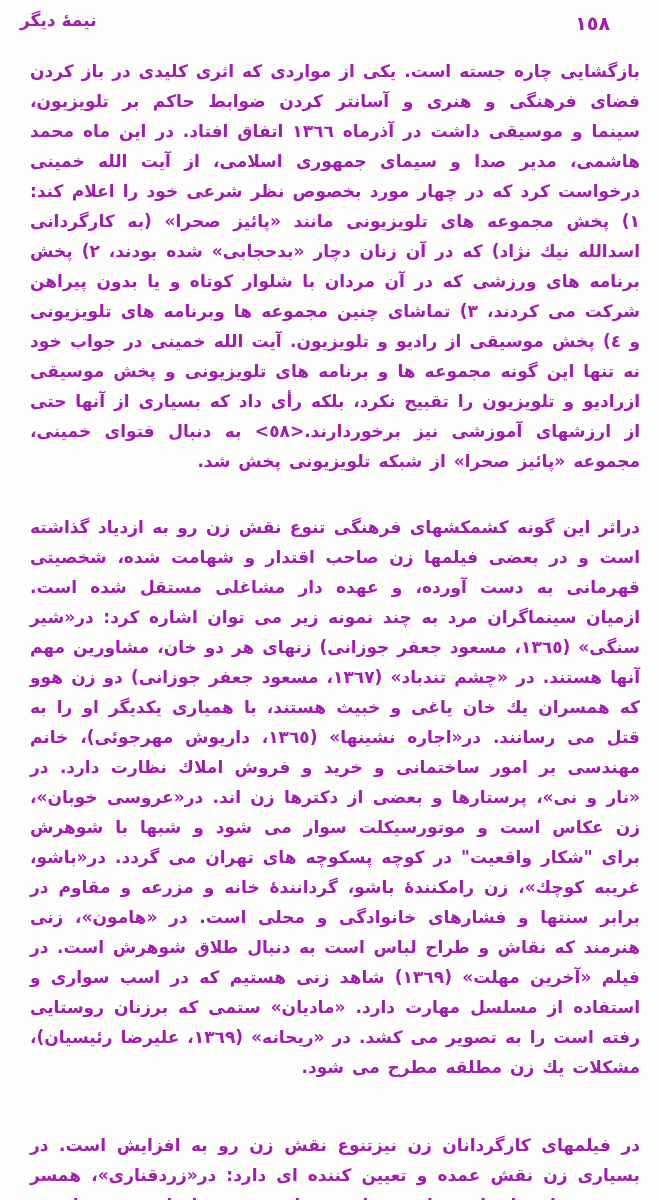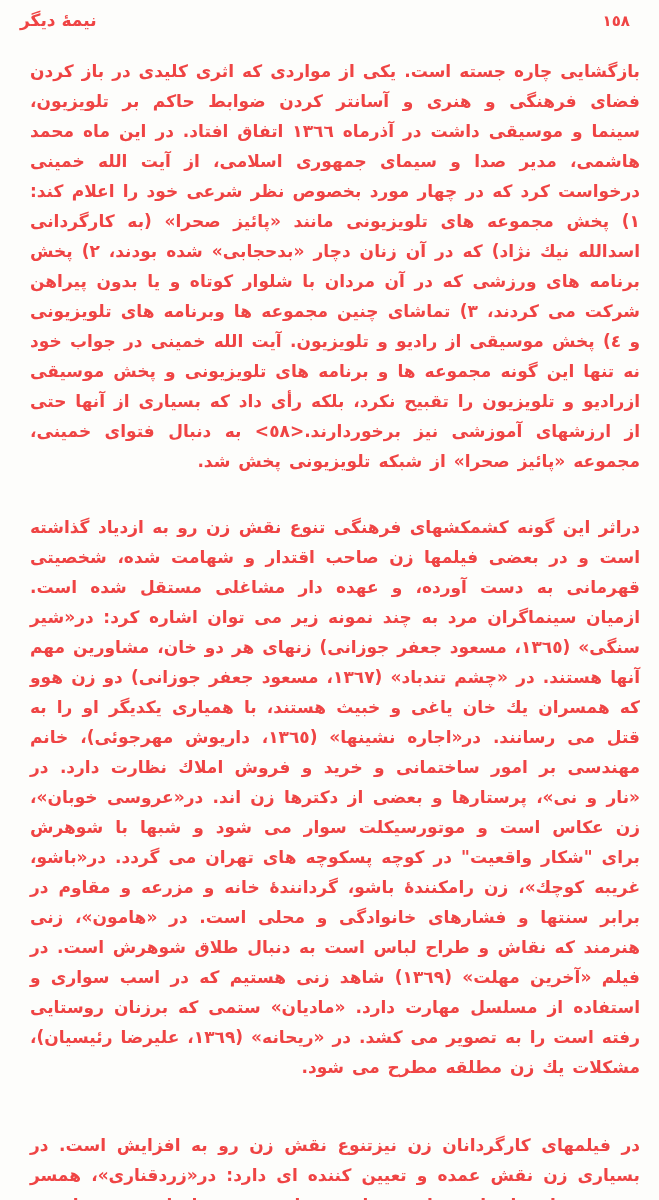--- a/index.html
+++ b/index.html
@@ -6,43 +6,43 @@
     margin: 0;
     padding: 0;
     background: #ffffff;
   }
   .page {
     position: relative;
     width: 659px;
     height: 1200px;
     box-sizing: border-box;
     background: #fdfdfb;
-    color: #ef4444;
+    color: #a21caf;
     font-family: "DejaVu Sans", sans-serif;
     padding: 10px 19px 0 20px;
     overflow: hidden;
   }
   .page-header {
     display: flex;
     direction: ltr;            
     justify-content: space-between;
     align-items: flex-start;
     height: 46px;
   }
   .running-title {
     direction: rtl;
     font-size: 17px;
     font-weight: bold;
   }
   .page-number {
-    font-size: 15px;
+    font-size: 19px;
     font-weight: bold;
     letter-spacing: 2px;
     margin-top: 2px;
-    margin-right: 10px;
+    margin-right: 30px;
   }
   .page-body {
     direction: rtl;
     text-align: justify;
     font-size: 17px;
     font-weight: bold;
     line-height: 30px;
     word-spacing: 2px;
   }
   .para {

